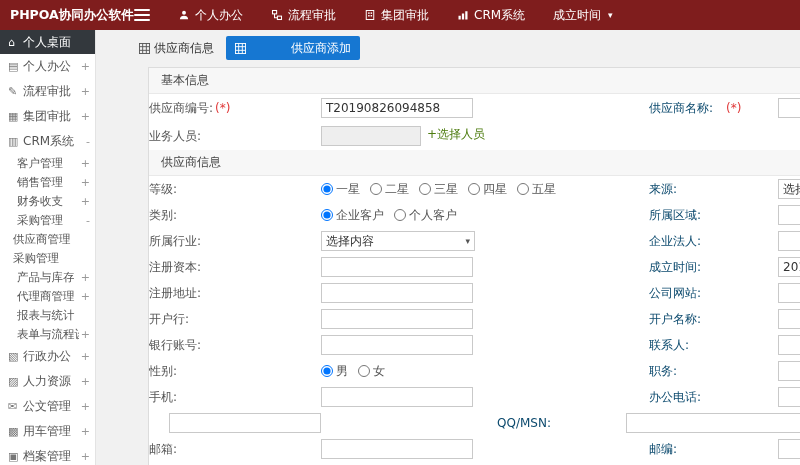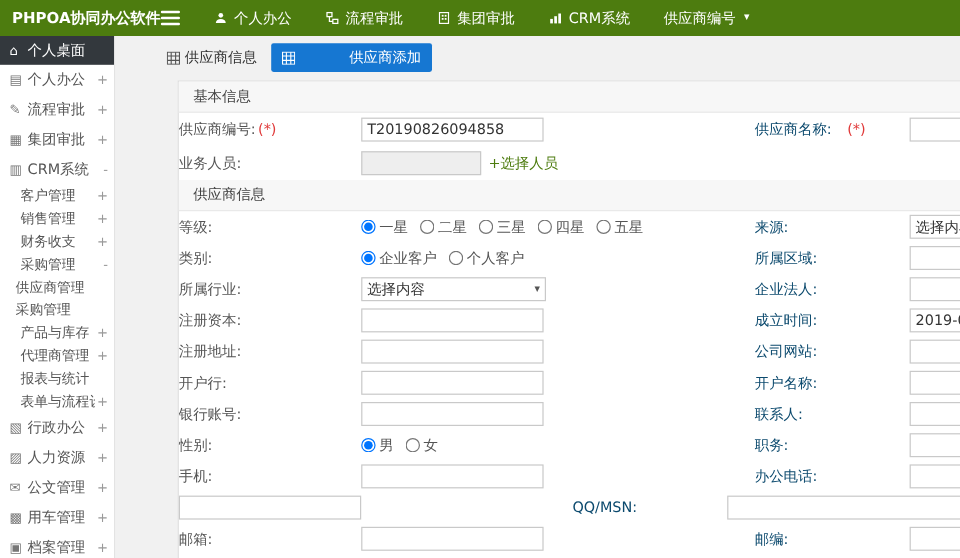--- a/index.html
+++ b/index.html
@@ -1,18 +1,18 @@
 <!DOCTYPE html>
 <html><head>
 <meta charset="utf-8">
 <style>
   html,body{margin:0;padding:0;width:800px;height:465px;overflow:hidden;position:relative;
     font-family:"DejaVu Sans","Liberation Sans",sans-serif;font-size:12px;background:#f1f1f1;color:#333;}
   
-  .topbar{height:30px;background:#4d7c0f;display:flex;align-items:center;color:#fff;position:relative;z-index:3;}
+  .topbar{height:30px;background:#7f1d1d;display:flex;align-items:center;color:#fff;position:relative;z-index:3;}
   .logo{width:128px;font-weight:bold;font-size:12.5px;padding-left:10px;box-sizing:border-box;white-space:nowrap;}
   .hamburger{width:16px;margin:0 14px 0 6px;cursor:pointer;}
   .hamburger span{display:block;height:2px;background:#fff;margin:3px 0;border-radius:1px;}
   .nav{display:flex;height:100%;}
   .nav-item{display:flex;align-items:center;gap:5px;padding:0 14px;color:#fff;text-decoration:none;cursor:pointer;white-space:nowrap;}
   .caret{font-size:9px;margin-left:2px;}
   
   .sidebar{position:absolute;left:0;top:30px;bottom:0;width:95px;background:#fff;border-right:1px solid #e3e3e3;z-index:2;}
   .s-item{display:flex;align-items:center;height:25px;padding:0 5px 0 8px;color:#555;cursor:pointer;white-space:nowrap;}
   .s-item.desktop{background:#33383d;color:#fff;height:24px;}
@@ -27,21 +27,21 @@
   .tabbar{display:flex;align-items:center;margin:6px 0 0 34px;height:24px;gap:3px;}
   .tab{display:flex;align-items:center;gap:4px;padding:0 9px;height:24px;color:#333;cursor:pointer;}
   .tab.active{background:#1677d2;color:#fff;border-radius:2px;gap:45px;}
   
   .form-panel{margin:7px 0 0 52px;width:754px;background:#fff;border:1px solid #dcdcdc;box-sizing:border-box;}
   .sec-header{height:25px;line-height:25px;background:#f7f7f7;border-bottom:1px solid #e9e9e9;padding-left:12px;color:#444;}
   .sec1 .frow{height:28px;}
   .sec2 .frow{height:26px;}
   .frow{display:flex;align-items:center;}
   .lcell{flex:0 0 152px;padding-left:0;box-sizing:border-box;color:#555;white-space:nowrap;overflow:hidden;}
-  .ctrl{flex:0 0 328px;display:flex;align-items:center;}
+  .ctrl{flex:0 0 328px;display:flex;margin-left:20px;}
   .rlabel{flex:0 0 75px;text-align:left;color:#0c4a6e;white-space:nowrap;}
   .rmark{flex:0 0 54px;padding-left:2px;box-sizing:border-box;color:#e03a3a;white-space:nowrap;}
   .req{color:#e03a3a;margin-left:2px;}
   .fin{height:20px;width:152px;border:1px solid #c9c9c9;padding:0 4px;font-size:12px;font-family:inherit;box-sizing:border-box;color:#333;background:#fff;}
   .fin.rin{width:200px;flex:0 0 auto;}
   .fin.small{width:100px;background:#eee;}
   .flink{color:#4d7c0f;text-decoration:none;margin-left:6px;cursor:pointer;}
   .fselect{width:154px;height:20px;border:1px solid #c9c9c9;display:flex;align-items:center;justify-content:space-between;
     padding:0 4px;box-sizing:border-box;color:#333;background:#fff;cursor:pointer;}
   .fselect.rsel{width:200px;flex:0 0 auto;}
@@ -88,21 +88,21 @@
     </a>
     <a class="nav-item">
       <svg viewBox="0 0 16 16" width="12" height="12" fill="#fff">
           <rect x="2" y="9" width="3" height="5"></rect>
           <rect x="6.5" y="6" width="3" height="8"></rect>
           <rect x="11" y="3" width="3" height="11"></rect>
         </svg>
       <span>CRM系统</span>
     </a>
     <a class="nav-item">
-      <span>供应商编号</span>
+      <span>成立时间</span>
       <span class="caret">▾</span>
     </a>
   </div>
 </div>
 
 <div class="sidebar">
   <div class="s-item desktop">
     <span class="s-icon">⌂</span>
     <span class="s-label">个人桌面</span>
   </div>

